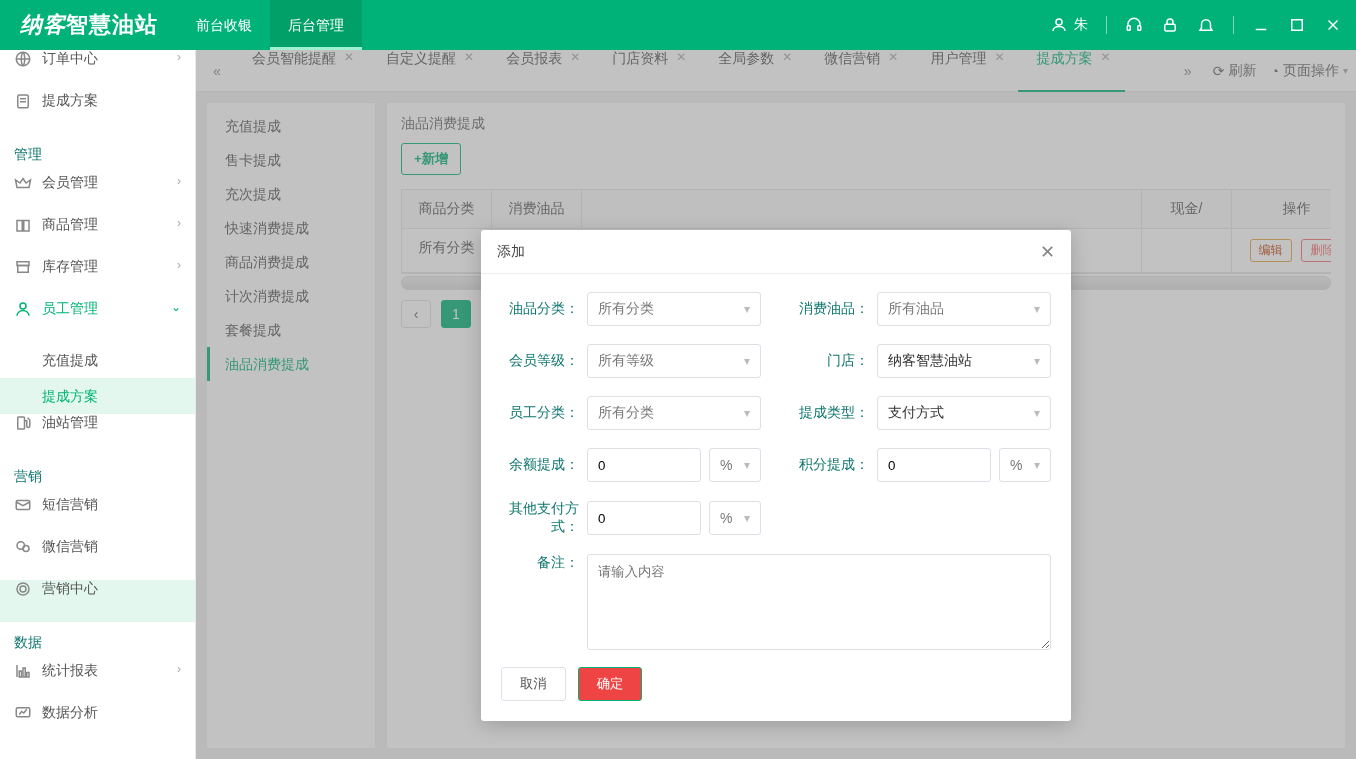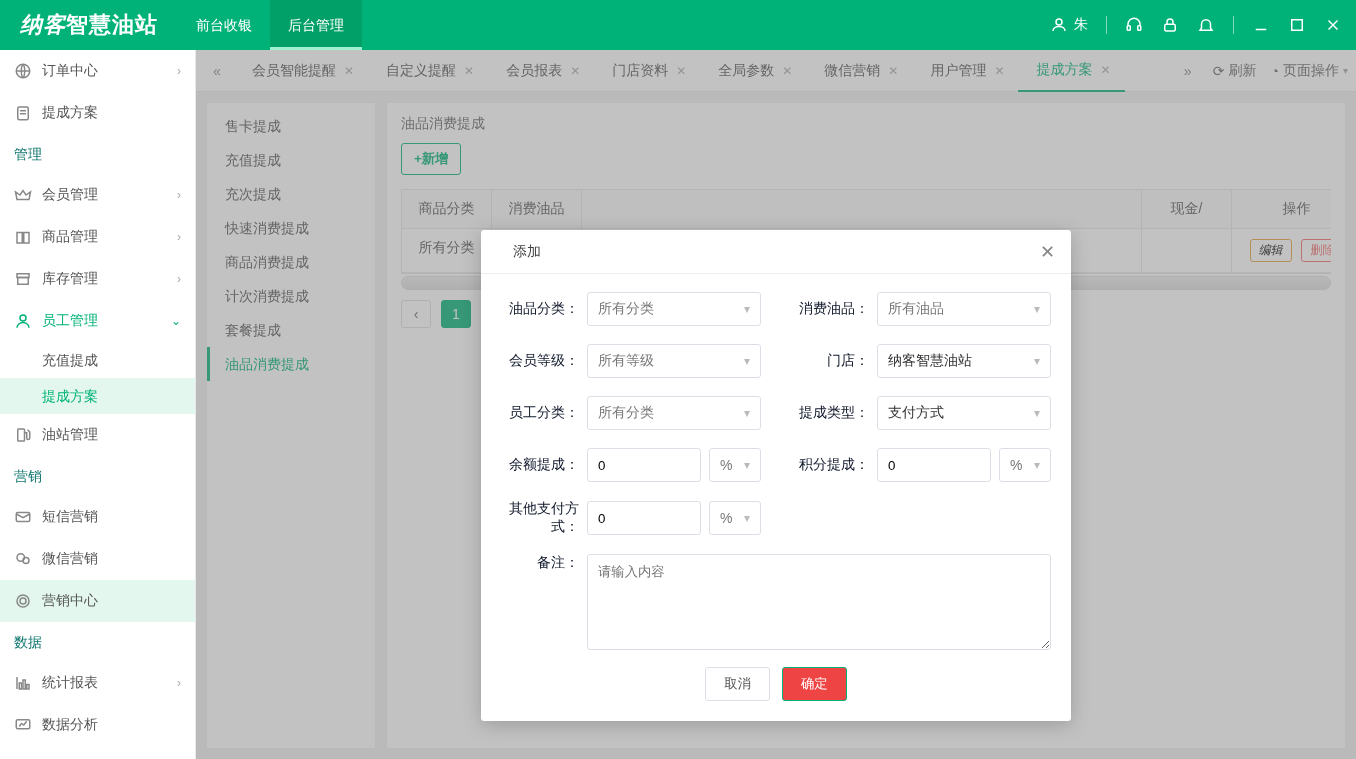--- a/index.html
+++ b/index.html
@@ -16,36 +16,36 @@
 .header-tab { padding: 0 18px; height: 50px; line-height: 50px; cursor: pointer; }
 .header-tab.active { background: #00a068; border-bottom: 3px solid #9ff0d0; }
 .header-right { margin-left: auto; display: flex; align-items: center; gap: 18px; padding-right: 14px; }
 .hr-icon { width: 18px; height: 18px; display: inline-flex; align-items: center; justify-content: center; }
 .hr-user { display: flex; align-items: center; gap: 6px; }
 .hr-sep { width: 1px; height: 18px; background: rgba(255,255,255,.5); }
 
 
 .body { flex: 1; display: flex; min-height: 0; }
 .sidebar { width: 196px; background: #fff; border-right: 1px solid #e9e9e9; overflow-y: auto; }
-.side-item { display: flex; align-items: center; height: 42px; padding: 0 14px; cursor: pointer; color: #555; }
+.side-item { display: flex; align-items: flex-start; height: 42px; padding: 0 14px; cursor: pointer; color: #555; }
 .side-item .sicon { width: 18px; height: 18px; margin-right: 10px; display: inline-flex; align-items: center; justify-content: center; }
 .side-item .arrow { margin-left: auto; color: #aaa; font-size: 12px; }
 .side-group { height: 40px; line-height: 40px; padding: 0 14px; color: #0f766e; }
 .side-sub { height: 36px; line-height: 36px; padding-left: 42px; color: #555; cursor: pointer; }
 .side-sub.active { background: #e3f7ee; color: #00b277; }
 .side-item.expanded { color: #00b277; }
 .side-item.active-marketing { background: #e3f7ee; color: #555; }
 
 .main { flex: 1; display: flex; flex-direction: column; min-width: 0; position: relative; }
 
 
 .tabbar { height: 42px; background: #fff; border-bottom: 1px solid #e7e7e7; display: flex; align-items: center; padding: 0 8px; gap: 4px; }
 .tb-scroll { width: 26px; height: 26px; display: flex; align-items: center; justify-content: center; color: #888; cursor: pointer; }
 .tb-tabs { display: flex; flex: 1; overflow: hidden; }
-.tb-tab { display: flex; align-items: center; height: 42px; padding: 0 14px 0 18px; color: #555; cursor: pointer; gap: 8px; white-space: nowrap; }
+.tb-tab { display: flex; align-items: flex-start; height: 42px; padding: 0 14px 0 18px; color: #555; cursor: pointer; gap: 8px; white-space: nowrap; }
 .tb-tab .x { color: #aaa; font-size: 12px; }
 .tb-tab.active { color: #00b277; border-bottom: 2px solid #00b277; }
 .tb-actions { display: flex; align-items: center; gap: 14px; color: #666; padding-left: 8px; }
 .tb-a { display: flex; align-items: center; gap: 4px; cursor: pointer; }
 
 
 .content { flex: 1; display: flex; background: #f0f0f0; min-height: 0; }
 .subnav { width: 170px; background: #fff; margin: 10px 0 10px 10px; padding: 6px 0; border: 1px solid #eee; }
 .subnav-item { height: 34px; line-height: 34px; padding: 0 18px; color: #555; cursor: pointer; }
 .subnav-item.active { color: #00b277; border-left: 3px solid #00b277; padding-left: 15px; }
@@ -61,43 +61,43 @@
 .tbl-head .tbl-cell { background: #fafafa; font-weight: 500; }
 .op-cell { min-width: 130px; }
 .row-scroll { height: 14px; background: linear-gradient(#eee,#ddd); border: 1px solid #ddd; border-radius: 7px; margin-top: 2px; }
 
 .pager { display: flex; align-items: center; gap: 10px; margin-top: 10px; color: #666; }
 .pg-btn { width: 30px; height: 28px; border: 1px solid #ddd; background: #fff; display: flex; align-items: center; justify-content: center; border-radius: 3px; cursor: pointer; }
 .pg-btn.cur { background: #00b277; color: #fff; border-color: #00b277; }
 .pg-inp { width: 44px; height: 28px; border: 1px solid #ddd; text-align: center; border-radius: 3px; }
 
 .tag-btn { display: inline-block; padding: 2px 8px; border: 1px solid; border-radius: 3px; font-size: 12px; cursor: pointer; }
-.tag-edit { color: #000000; border-color: #e6a23c; font-style: italic; }
+.tag-edit { color: #c2410c; border-color: #e6a23c; }
 .tag-del { color: #f56c6c; border-color: #f56c6c; margin-left: 6px; }
 
 
 .mask { position: absolute; inset: 0; background: rgba(120,120,120,.45); }
 .modal { position: absolute; left: 50%; transform: translateX(-50%); top: 180px; width: 590px; background: #fff; border-radius: 3px; box-shadow: 0 4px 20px rgba(0,0,0,.2); }
 .m-head { height: 44px; display: flex; align-items: center; padding: 0 16px; border-bottom: 1px solid #eee; }
-.m-title { color: #444; margin-left: 16px; }
+.m-title { color: #444; }
 .m-close { margin-left: auto; color: #888; cursor: pointer; font-size: 18px; }
 .m-body { padding: 18px 20px 6px; }
 .frm { display: grid; grid-template-columns: 1fr 1fr; gap: 18px 30px; }
 .frm-row { display: flex; align-items: center; }
 .frm-row.full { grid-column: 1 / -1; align-items: flex-start; }
-.frm-lbl { width: 86px; text-align: right; color: #0f172a; padding-right: 8px; }
+.frm-lbl { width: 86px; text-align: right; color: #0f766e; padding-right: 8px; }
 .frm-ctl { flex: 1; }
 .sel { height: 34px; width: 100%; border: 1px solid #dcdfe6; border-radius: 3px; padding: 0 28px 0 10px; color: #777; background: #fff; position: relative; display: flex; align-items: center; }
 .sel .caret { position: absolute; right: 10px; color: #bbb; font-size: 12px; }
 .inp { height: 34px; width: 100%; border: 1px solid #dcdfe6; border-radius: 3px; padding: 0 10px; }
 .num-wrap { display: flex; gap: 8px; }
 .num-wrap .inp { flex: 1; }
 .unit { width: 52px; }
 .ta { width: 100%; height: 96px; border: 1px solid #dcdfe6; border-radius: 3px; padding: 8px 10px; resize: both; font-family: inherit; }
-.m-foot { display: flex; justify-content: center; gap: 12px; padding: 8px 20px 20px; }
+.m-foot { display: flex; justify-content: flex-start; gap: 12px; padding: 8px 20px 20px; }
 .btn { height: 34px; padding: 0 18px; border-radius: 3px; cursor: pointer; border: 1px solid #dcdfe6; background: #fff; color: #555; }
 .btn.primary { background: #ef4444; border-color: #00b277; color: #fff; }
 
 
 svg { width: 100%; height: 100%; }
 </style>
 </head>
 <body>
 
 <div class="app">
@@ -332,22 +332,22 @@
           <div class="tb-a">
               <span>◔</span>
               <span>页面操作</span>
               <span style="font-size:10px;color:#aaa">▾</span>
             </div>
         </div>
       </div>
 
       <div class="content">
         <div class="subnav">
+          <div class="subnav-item">充值提成</div>
           <div class="subnav-item">售卡提成</div>
-          <div class="subnav-item">充值提成</div>
           <div class="subnav-item">充次提成</div>
           <div class="subnav-item">快速消费提成</div>
           <div class="subnav-item">商品消费提成</div>
           <div class="subnav-item">计次消费提成</div>
           <div class="subnav-item">套餐提成</div>
           <div class="subnav-item active">油品消费提成</div>
         </div>
 
         <div class="panel">
           <div class="panel-title">油品消费提成</div>

